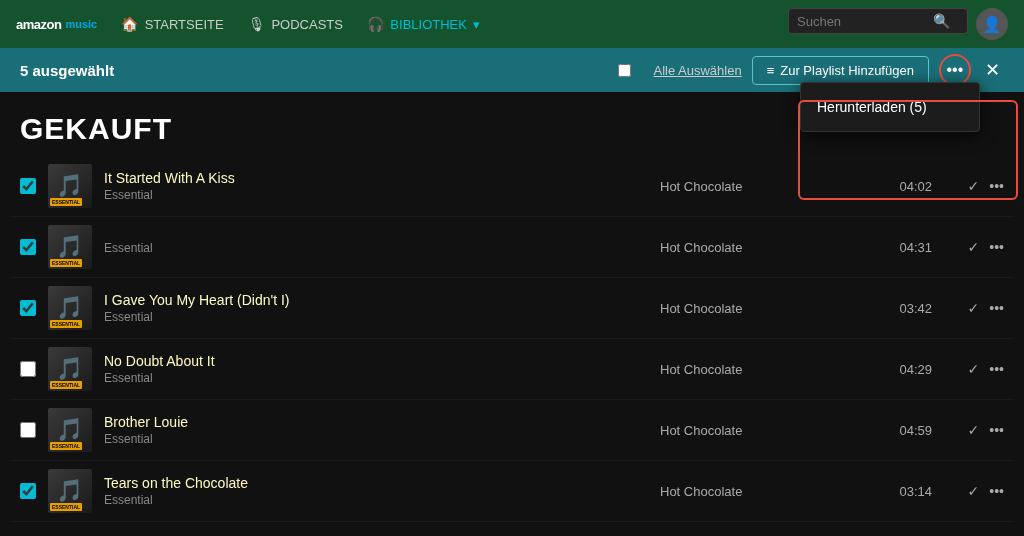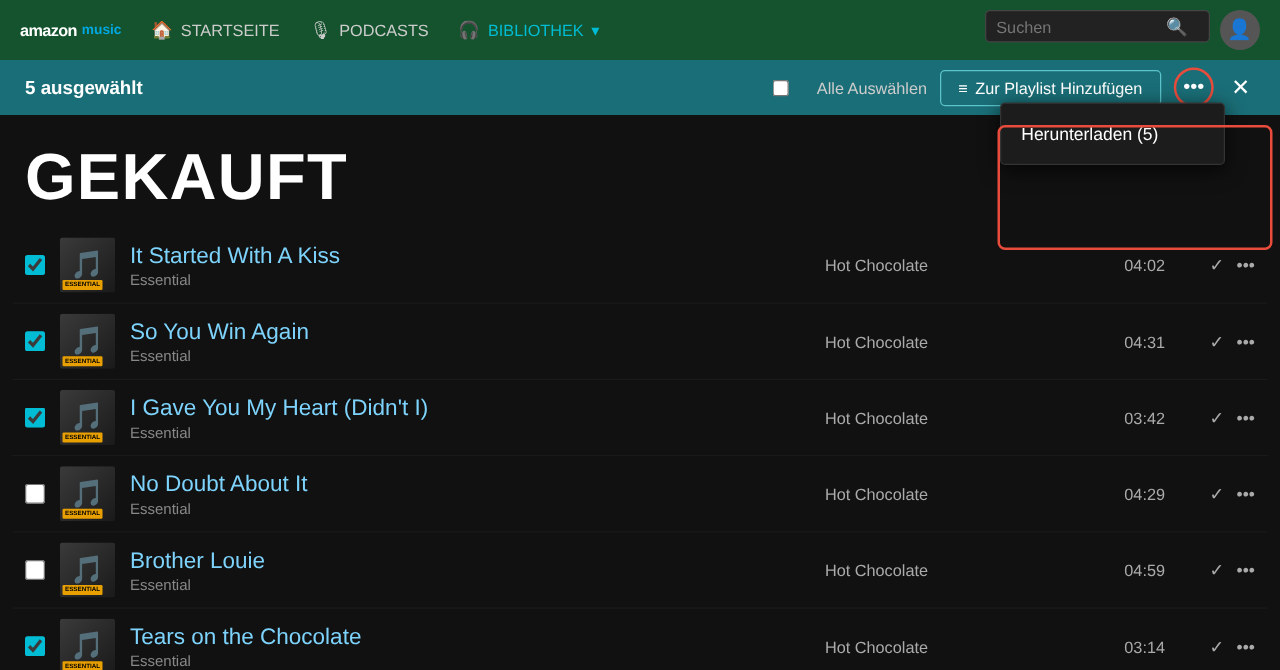--- a/index.html
+++ b/index.html
@@ -118,20 +118,21 @@
       display: flex;
       align-items: center;
       gap: 10px;
     }
     .select-all-label {
       color: #ccc;
       font-size: 13px;
       display: flex;
       gap: 22px;
       cursor: pointer;
+      text-decoration: underline;
     }
     .btn-playlist {
       background: #1a6e77;
       border: 1px solid #5bc4cc;
       border-radius: 4px;
       color: #fff;
       font-size: 13px;
       padding: 6px 14px;
       cursor: pointer;
       display: flex;
@@ -191,21 +192,21 @@
       border-radius: 6px;
       z-index: 200;
       pointer-events: none;
     }
 
     
     .page-header {
       padding: 20px 20px 10px;
     }
     .page-title {
-      font-size: 52px;
+      font-size: 30px;
       font-weight: 900;
       color: #fff;
       letter-spacing: 1px;
       text-transform: uppercase;
     }
 
     
     .track-list {
       padding: 0 10px;
     }
@@ -250,22 +251,22 @@
       font-size: 5px;
       font-weight: bold;
       padding: 1px 2px;
       border-radius: 1px;
     }
     .track-info {
       flex: 1;
       min-width: 0;
     }
     .track-name {
-      font-size: 18px;
-      color: #7dd3fc;
+      font-size: 14px;
+      color: #fef9c3;
       white-space: nowrap;
       overflow: hidden;
       text-overflow: ellipsis;
     }
     .track-album {
       font-size: 12px;
       color: #888;
       margin-top: 2px;
     }
     .track-artist {
@@ -380,21 +381,20 @@
     </div>
     <div class="track-row">
       <input type="checkbox" class="track-checkbox" checked="" style="">
       <div class="track-thumb">
         <div class="track-thumb-inner">
           <span style="font-size:22px;">🎵</span>
         </div>
         <span class="album-label">ESSENTIAL</span>
       </div>
       <div class="track-info">
-        <div class="track-name">So You Win Again</div>
         <div class="track-album">Essential</div>
       </div>
       <div class="track-artist">Hot Chocolate</div>
       <div class="track-duration">04:31</div>
       <div class="track-actions">
         <span class="check-icon">✓</span>
         <span class="dots-icon">•••</span>
       </div>
     </div>
     <div class="track-row">

